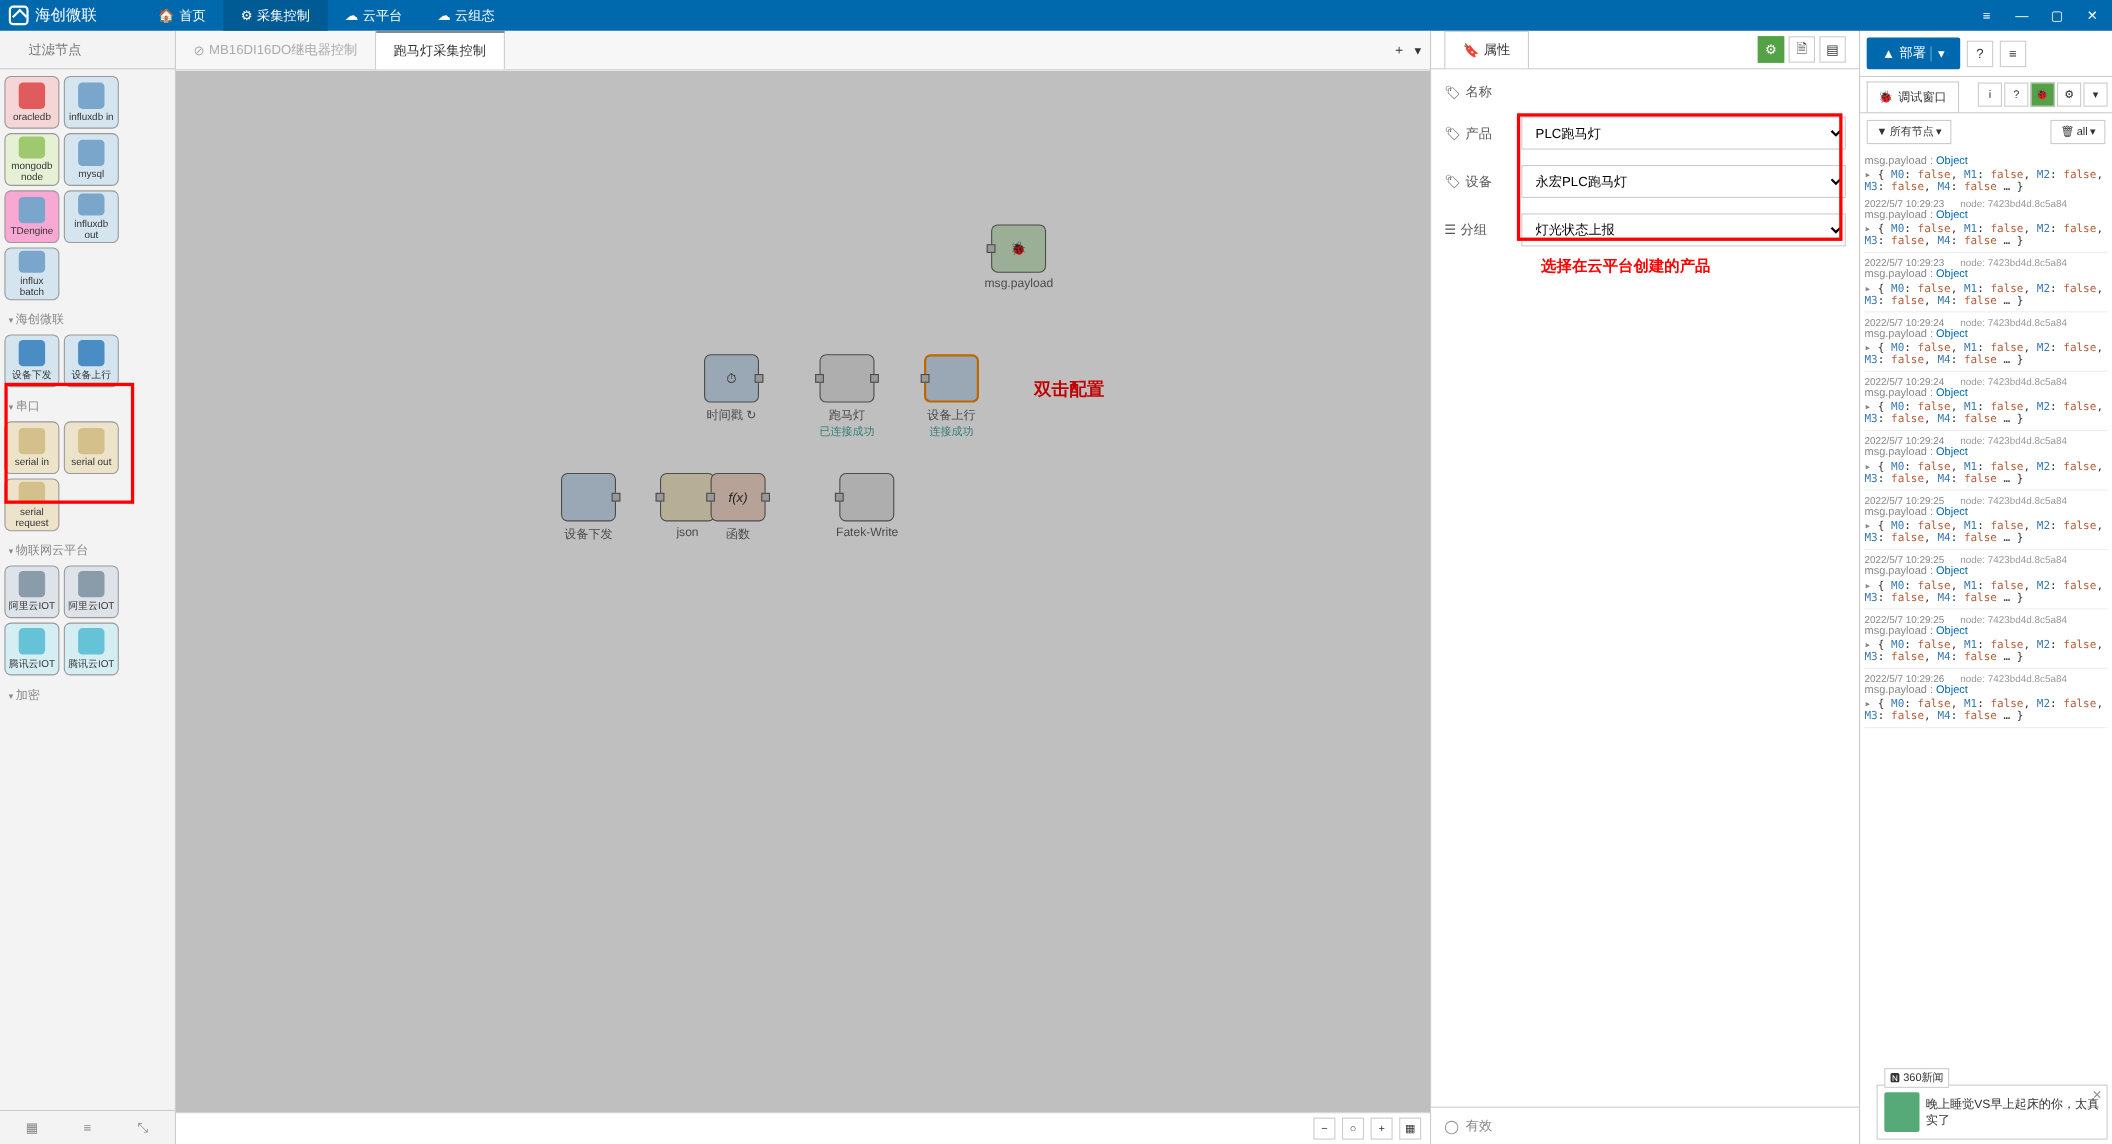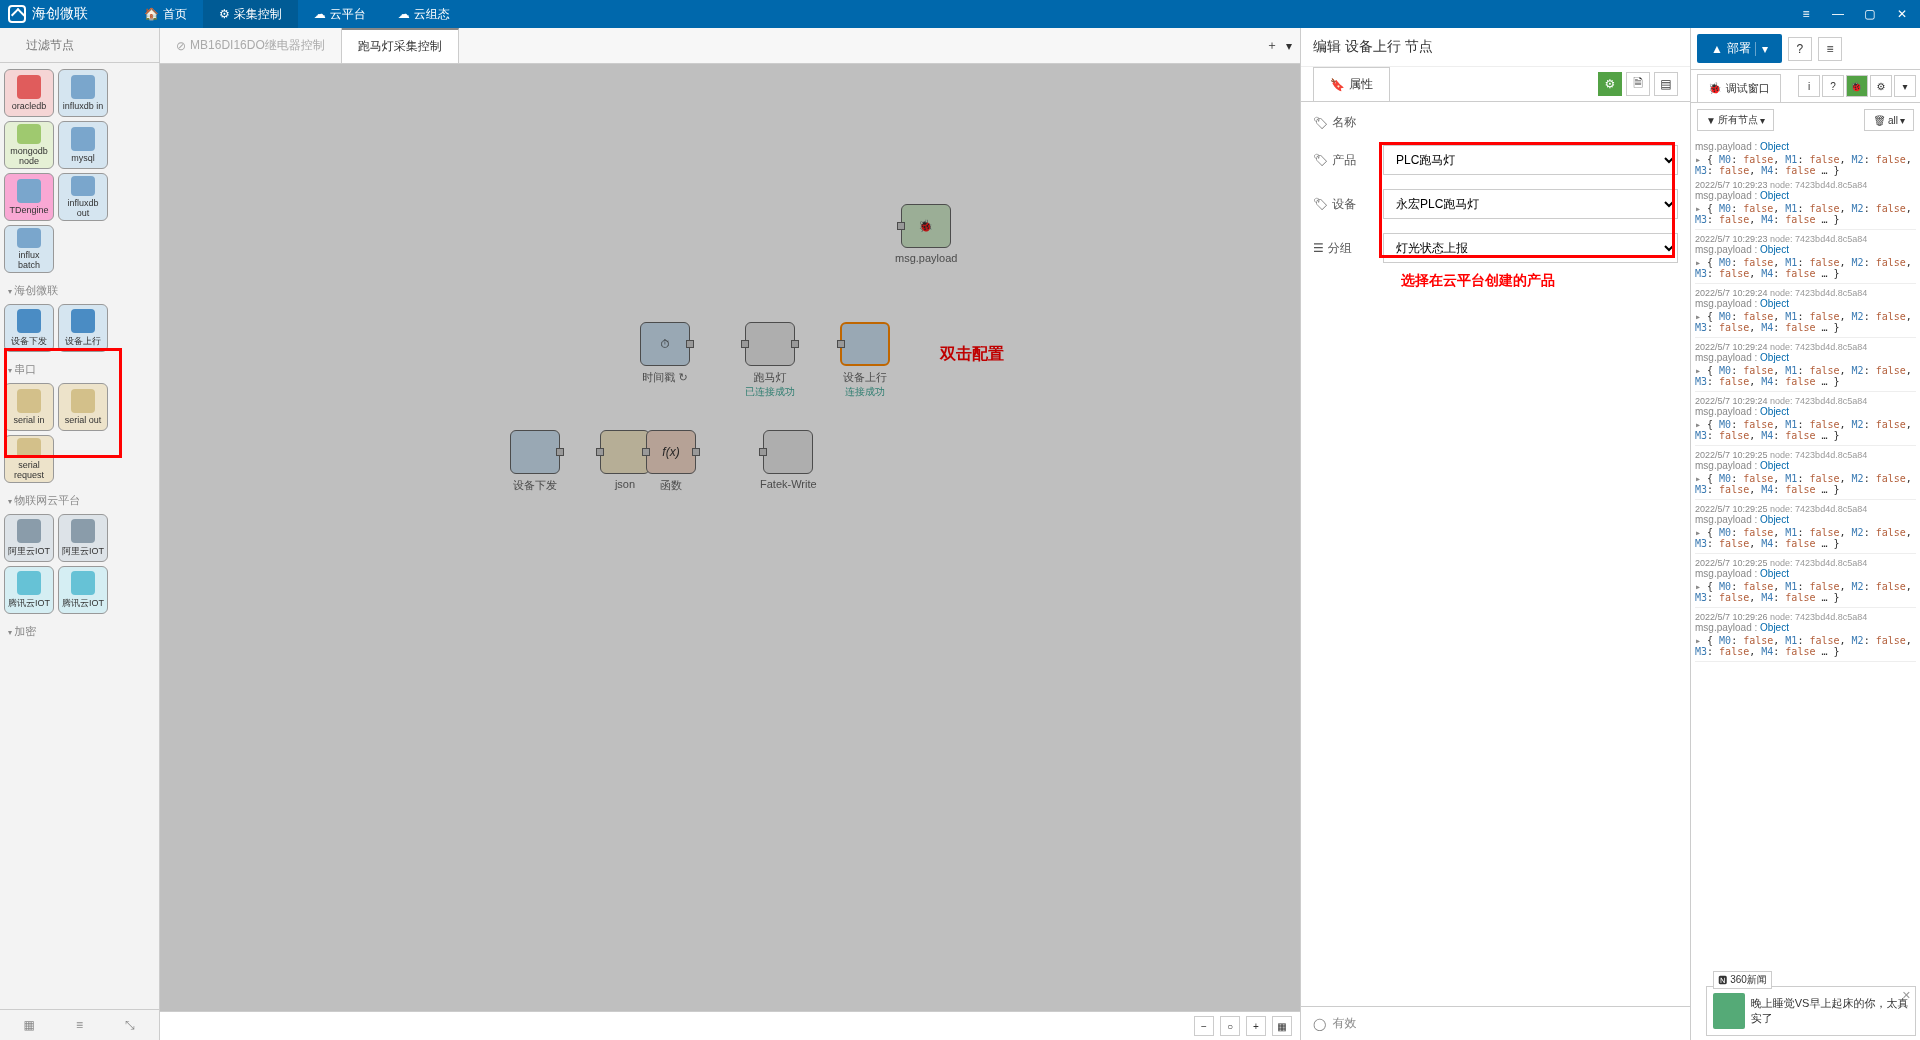--- a/index.html
+++ b/index.html
@@ -72,21 +72,21 @@
     .debug-tabs { display: flex; border-bottom: 1px solid #ccc; align-items: center; }
     .debug-tab { padding: 6px 10px; font-size: 11px; border: 1px solid #ccc; border-bottom: none; cursor: pointer; display: flex; align-items: center; gap: 4px; margin: 4px 0 0 6px; }
     .debug-tab-btns { margin-left: auto; display: flex; gap: 2px; padding: 4px; }
     .dtb { width: 22px; height: 22px; border: 1px solid #ccc; display: flex; align-items: center; justify-content: center; cursor: pointer; font-size: 10px; }
     .dtb.green { background: #53a245; color: #fff; }
     .debug-filter { display: flex; padding: 6px; gap: 4px; justify-content: space-between; }
     .filter-btn { border: 1px solid #ccc; padding: 3px 8px; font-size: 10px; cursor: pointer; display: flex; align-items: center; gap: 2px; }
     .debug-log { flex: 1; overflow-y: auto; padding: 4px; font-size: 10px; }
     .log-entry { border-bottom: 1px solid #eee; padding: 4px 0; }
     .log-header { color: #888; font-size: 9px; }
-    .log-header .node-id { color: #999; }
+    .log-header .node-id { color: #999; margin-left: 12px; }
     .log-path { color: #888; }
     .log-path .obj { color: #0068ac; }
     .log-body { font-family: monospace; font-size: 10px; color: #333; margin-top: 2px; }
     .log-body .key { color: #3b7bb3; }
     .log-body .val { color: #b35f3b; }
     .log-body .caret { color: #888; cursor: pointer; }
     .news-popup { position: absolute; bottom: 4px; right: 4px; width: 210px; background: #fff; border: 1px solid #ccc; padding: 6px; font-size: 11px; display: flex; align-items: center; gap: 6px; z-index: 20; }
     .news-close { position: absolute; top: 2px; right: 4px; cursor: pointer; color: #999; }
     .news-thumb { width: 36px; height: 36px; background: #5a7; border-radius: 2px; }
     svg.wires { position: absolute; inset: 0; z-index: 1; pointer-events: none; }
@@ -305,21 +305,20 @@
       </div>
       <div class="canvas-footer">
         <span class="cf-btn">−</span>
         <span class="cf-btn">○</span>
         <span class="cf-btn">+</span>
         <span class="cf-btn">▦</span>
       </div>
     </div>
 
     <div class="edit-panel">
-      <div class="edit-header">编辑 设备上行 节点</div>
       <div class="edit-tabs">
         <div class="edit-tab">🔖 <span>属性</span></div>
         <div class="edit-tab-btns">
           <span class="etb green">⚙</span>
           <span class="etb">🗎</span>
           <span class="etb">▤</span>
         </div>
       </div>
       <div class="form">
         <div class="form-row">

